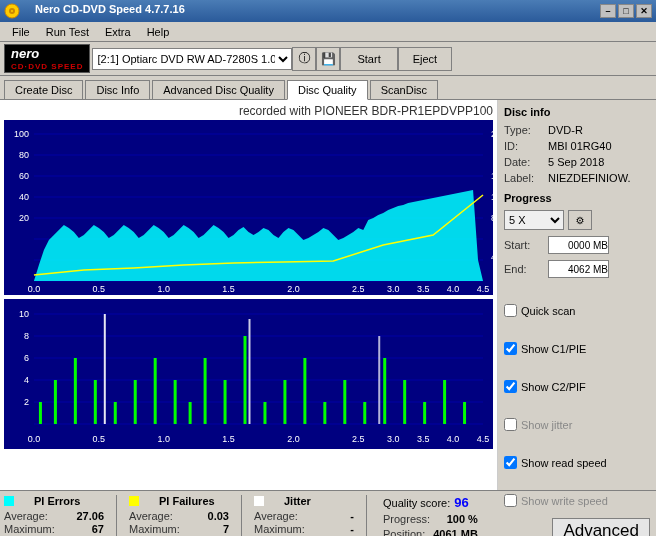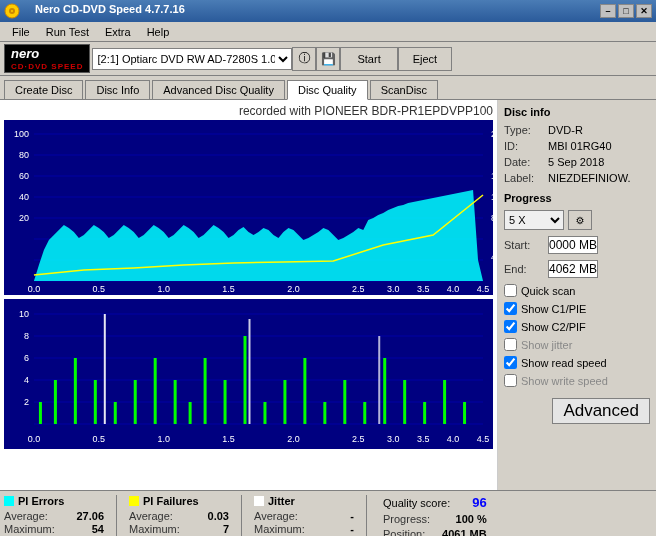--- a/index.html
+++ b/index.html
@@ -232,31 +232,32 @@
       margin-bottom: 2px;
     }
     .speed-select {
       height: 20px;
       font-size: 11px;
       border: 1px solid #808080;
       width: 60px;
     }
     .mb-input {
       height: 18px;
-      font-size: 12px;
-      border: 1px solid #808080;
-      width: 50px;
+      font-size: 10px;
+      border: 1px solid #808080;
+      width: 61px;
       text-align: right;
     }
     .checkbox-row {
       display: flex;
       align-items: center;
       gap: 4px;
       font-size: 11px;
       margin-bottom: 1px;
+      margin-top: 20px;
     }
     .advanced-btn {
       background: #e5e5e5;
       border: 1px solid #808080;
       padding: 2px 10px;
       font-size: 17px;
       cursor: pointer;
       align-self: flex-end;
       margin-top: 2px;
     }
@@ -274,21 +275,21 @@
       display: flex;
       flex-direction: column;
       gap: 1px;
       min-width: 100px;
     }
     .stat-header {
       font-weight: bold;
       font-size: 11px;
       display: flex;
       align-items: center;
-      gap: 4px;
+      gap: 20px;
       margin-bottom: 2px;
     }
     .stat-color-box {
       width: 10px;
       height: 10px;
       display: inline-block;
     }
     .stat-row {
       display: flex;
       justify-content: space-between;
@@ -297,21 +298,21 @@
     }
     .stat-label {
       color: #333;
     }
     .stat-value {
       color: #000;
       font-weight: bold;
     }
     .quality-row {
       display: flex;
-      gap: 22px;
+      gap: 4px;
       align-items: center;
     }
     .quality-value {
       color: #00f;
       font-size: 13px;
       font-weight: bold;
     }
     .divider-v {
       width: 1px;
       background: #808080;
@@ -551,21 +552,21 @@
     <div class="stat-header">
       <span class="stat-color-box" style="background:cyan;"></span>
       <span>PI Errors</span>
     </div>
     <div class="stat-row">
       <span class="stat-label">Average:</span>
       <span class="stat-value">27.06</span>
     </div>
     <div class="stat-row">
       <span class="stat-label">Maximum:</span>
-      <span class="stat-value">54</span>
+      <span class="stat-value">67</span>
     </div>
 
   </div>
 
   <div class="divider-v"></div>
 
   <div class="stat-group">
     <div class="stat-header">
       <span class="stat-color-box" style="background:#ffff00;"></span>
       <span>PI Failures</span>

